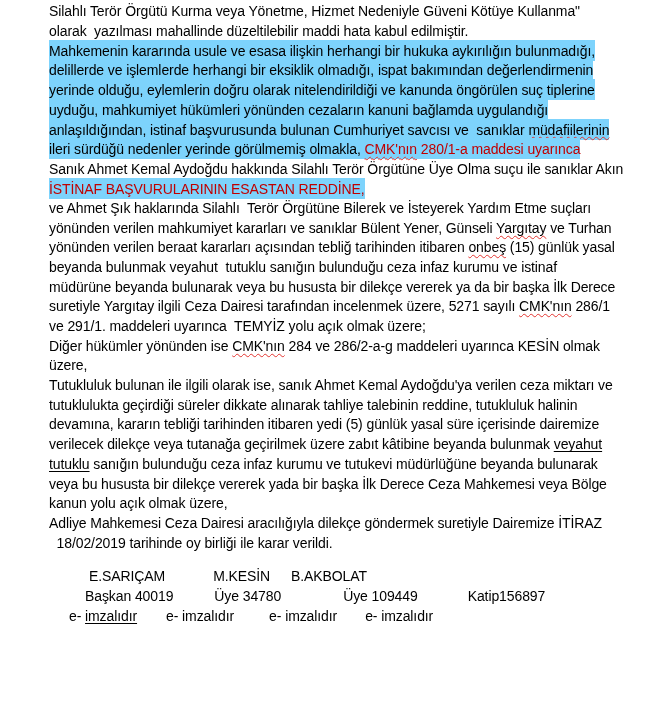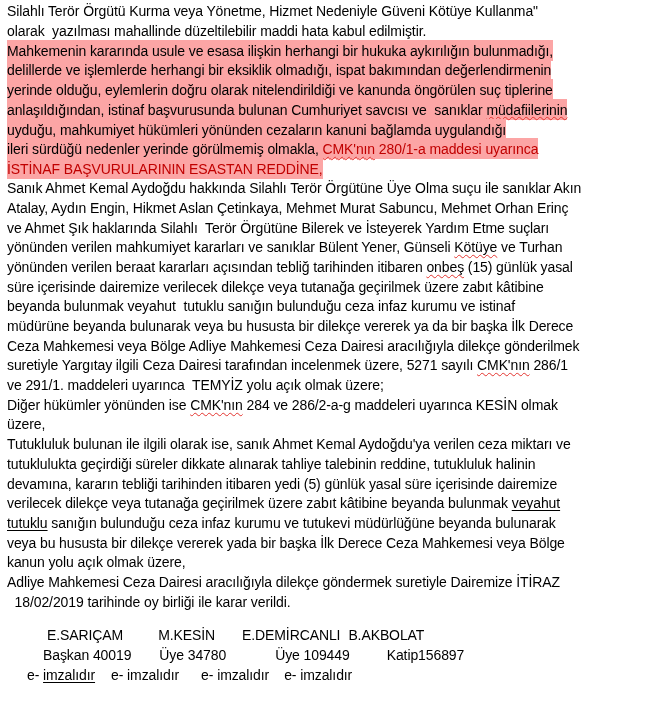--- a/index.html
+++ b/index.html
@@ -1,30 +1,30 @@
 <!DOCTYPE html>
 <html lang="tr"><head>
 <meta charset="utf-8">
 <style>
   html,body{margin:0;padding:0;}
   body{
     width:650px;height:707px;background:#ffffff;overflow:hidden;
     font-family:"Liberation Sans","DejaVu Sans",sans-serif;
     color:#000000;
   }
-  .page{padding:2px 4px 0 7px;}
+  .page{padding:2px 4px 0 7px;margin-left:42px;}
   .line{
     white-space:pre;
     font-size:14px;
     height:19.7px;
     line-height:19.7px;
     letter-spacing:-0.1px;
   }
   
-  .hl{background:#fca5a5;padding:2.6px 0;}
+  .hl{background:#7dd3fc;padding:2.6px 0;}
   .dr{color:#c00000;}
   .sq-red{
     text-decoration-line:underline;
     text-decoration-style:wavy;
     text-decoration-color:#e3342f;
     text-decoration-thickness:1px;
     text-underline-offset:2px;
     text-decoration-skip-ink:none;
   }
   .sq-blue{
@@ -37,67 +37,64 @@
     text-decoration:underline;
   }
   .sig-spacer{height:14px;}
   .sig-row{
     display:flex;
     white-space:pre;
     font-size:14px;
     height:19.7px;
     line-height:19.7px;
     letter-spacing:-0.1px;
+    gap:13px;
   }
 </style>
 </head>
 <body>
 
 <div class="page">
 
   <div id="document-body">
       <div class="line"><span class="">Silahlı Terör Örgütü Kurma veya Yönetme, Hizmet Nedeniyle Güveni Kötüye Kullanma"</span></div>
       <div class="line"><span class="">olarak  yazılması mahallinde düzeltilebilir maddi hata kabul edilmiştir.</span></div>
       <div class="line"><span class="hl">Mahkemenin kararında usule ve esasa ilişkin herhangi bir hukuka aykırılığın bulunmadığı,</span></div>
       <div class="line"><span class="hl">delillerde ve işlemlerde herhangi bir eksiklik olmadığı, ispat bakımından değerlendirmenin</span></div>
       <div class="line"><span class="hl">yerinde olduğu, eylemlerin doğru olarak nitelendirildiği ve kanunda öngörülen suç tiplerine</span></div>
+      <div class="line"><span class="hl">uyduğu, mahkumiyet hükümleri yönünden cezaların kanuni bağlamda uygulandığı</span></div>
       <div class="line"><span class="hl">anlaşıldığından, istinaf başvurusunda bulunan Cumhuriyet savcısı ve  sanıklar </span><span class="hl sq-red">müdafiilerinin</span></div>
-      <div class="line"><span class="hl">uyduğu, mahkumiyet hükümleri yönünden cezaların kanuni bağlamda uygulandığı</span></div>
       <div class="line"><span class="hl">ileri sürdüğü nedenler yerinde görülmemiş olmakla, </span><span class="hl dr sq-red">CMK'nın</span><span class="hl dr"> 280/1-a maddesi uyarınca</span></div>
+      <div class="line"><span class="">Sanık Ahmet Kemal Aydoğdu hakkında Silahlı Terör Örgütüne Üye Olma suçu ile sanıklar Akın</span></div>
       <div class="line"><span class="hl dr">İSTİNAF BAŞVURULARININ ESASTAN REDDİNE,</span></div>
-      <div class="line"><span class="">Sanık Ahmet Kemal Aydoğdu hakkında Silahlı Terör Örgütüne Üye Olma suçu ile sanıklar Akın</span></div>
-      <div class="line"><span class="">Atalay, Aydın Engin, Hikmet Aslan Çetinkaya, Mehmet Murat Sabuncu, Mehmet Orhan Erinç</span></div>
       <div class="line"><span class="">ve Ahmet Şık haklarında Silahlı  Terör Örgütüne Bilerek ve İsteyerek Yardım Etme suçları</span></div>
-      <div class="line"><span class="">yönünden verilen mahkumiyet kararları ve sanıklar Bülent Yener, Günseli </span><span class="sq-red">Kötüye</span><span class=""> ve Turhan</span></div>
+      <div class="line"><span class="">yönünden verilen mahkumiyet kararları ve sanıklar Bülent Yener, Günseli </span><span class="sq-red">Yargıtay</span><span class=""> ve Turhan</span></div>
       <div class="line"><span class="">yönünden verilen beraat kararları açısından tebliğ tarihinden itibaren </span><span class="sq-red">onbeş</span><span class=""> (15) günlük yasal</span></div>
-      <div class="line"><span class="">süre içerisinde dairemize verilecek dilekçe veya tutanağa geçirilmek üzere zabıt kâtibine</span></div>
       <div class="line"><span class="">beyanda bulunmak veyahut  tutuklu sanığın bulunduğu ceza infaz kurumu ve istinaf</span></div>
       <div class="line"><span class="">müdürüne beyanda bulunarak veya bu hususta bir dilekçe vererek ya da bir başka İlk Derece</span></div>
-      <div class="line"><span class="">Ceza Mahkemesi veya Bölge Adliye Mahkemesi Ceza Dairesi aracılığıyla dilekçe gönderilmek</span></div>
       <div class="line"><span class="">suretiyle Yargıtay ilgili Ceza Dairesi tarafından incelenmek üzere, 5271 sayılı </span><span class="sq-red">CMK'nın</span><span class=""> 286/1</span></div>
       <div class="line"><span class="">ve 291/1. maddeleri uyarınca  TEMYİZ yolu açık olmak üzere;</span></div>
       <div class="line"><span class="">Diğer hükümler yönünden ise </span><span class="sq-red">CMK'nın</span><span class=""> 284 ve 286/2-a-g maddeleri uyarınca KESİN olmak</span></div>
       <div class="line"><span class="">üzere,</span></div>
       <div class="line"><span class="">Tutukluluk bulunan ile ilgili olarak ise, sanık Ahmet Kemal Aydoğdu'ya verilen ceza miktarı ve</span></div>
       <div class="line"><span class="">tutuklulukta geçirdiği süreler dikkate alınarak tahliye talebinin reddine, tutukluluk halinin</span></div>
       <div class="line"><span class="">devamına, kararın tebliği tarihinden itibaren yedi (5) günlük yasal süre içerisinde dairemize</span></div>
       <div class="line"><span class="">verilecek dilekçe veya tutanağa geçirilmek üzere zabıt kâtibine beyanda bulunmak </span><span class="sq-blue">veyahut</span></div>
       <div class="line"><span class="sq-blue">tutuklu</span><span class=""> sanığın bulunduğu ceza infaz kurumu ve tutukevi müdürlüğüne beyanda bulunarak</span></div>
       <div class="line"><span class="">veya bu hususta bir dilekçe vererek yada bir başka İlk Derece Ceza Mahkemesi veya Bölge</span></div>
       <div class="line"><span class="">kanun yolu açık olmak üzere,</span></div>
       <div class="line"><span class="">Adliye Mahkemesi Ceza Dairesi aracılığıyla dilekçe göndermek suretiyle Dairemize İTİRAZ</span></div>
       <div class="line"><span class="">  18/02/2019 tarihinde oy birliği ile karar verildi.</span></div>
     </div>
 
   <div class="sig-spacer"></div>
 
   <div class="sig-row">
     <span style="margin-left:40px">E.SARIÇAM</span>
     <span style="margin-left:35px">M.KESİN</span>
-    <span style="margin-left:27px">E.DEMİRCANLI</span>
     <span style="margin-left:8px">B.AKBOLAT</span>
   </div>
 
   <div class="sig-row">
     <span style="margin-left:36px">Başkan 40019</span>
     <span style="margin-left:28px">Üye 34780</span>
     <span style="margin-left:49px">Üye 109449</span>
     <span style="margin-left:37px">Katip156897</span>
   </div>
 

